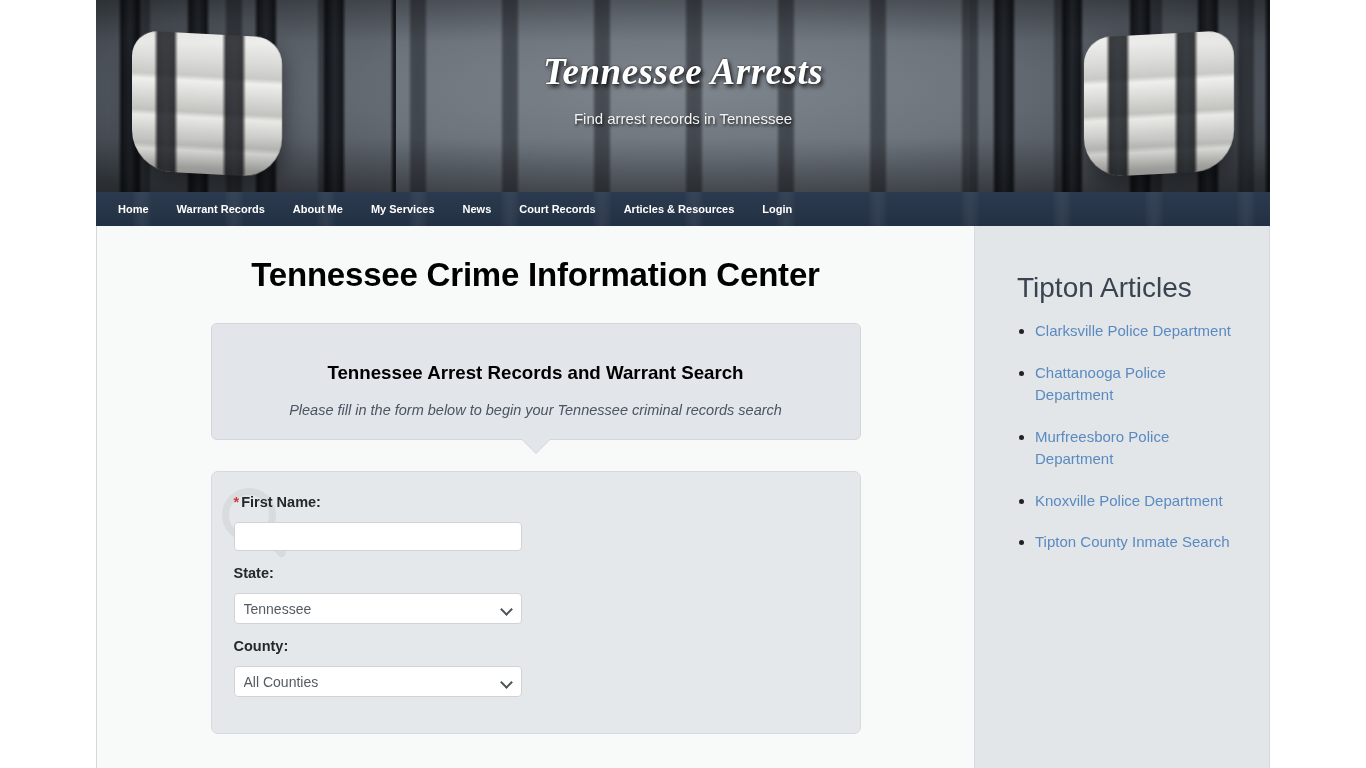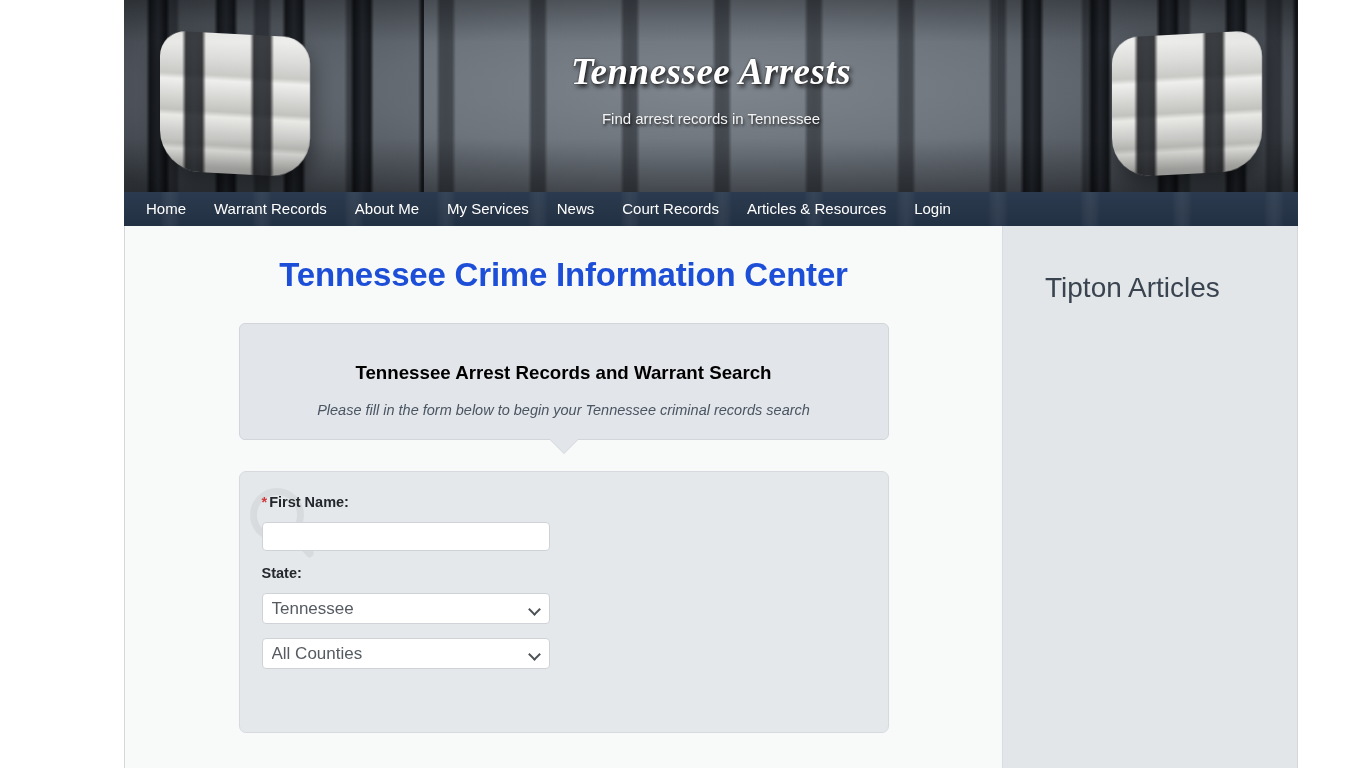--- a/index.html
+++ b/index.html
@@ -10,21 +10,20 @@
     overflow: hidden;
     background: #ffffff;
     font-family: "Liberation Sans", sans-serif;
   }
 
   .page {
     position: relative;
     width: 1249px;
     height: 768px;
     background: #ffffff;
-    margin-left: 28px;
   }
 
   
   .banner {
     position: absolute;
     left: 96px; top: 0;
     width: 1174px; height: 192px;
     overflow: hidden;
     background: #5a6068;
   }
@@ -157,22 +156,22 @@
     margin: 0; padding: 0 0 0 8px;
     display: flex;
     align-items: center;
     height: 34px;
     z-index: 2;
   }
   .nav-list li a {
     display: block;
     padding: 0 14px;
     line-height: 34px;
-    font-size: 15px;
-    font-weight: normal;
+    font-size: 11px;
+    font-weight: bold;
     color: #ffffff;
     text-decoration: none;
     white-space: nowrap;
   }
 
   
   .content {
     position: absolute;
     left: 96px; top: 226px;
     width: 1174px; height: 542px;
@@ -192,21 +191,21 @@
     border-left: 1px solid #d8dbdf;
     padding: 24px 26px 0 42px;
   }
 
   .page-title {
     margin: 0;
     padding: 30px 0 0 0;
     text-align: center;
     font-size: 33px;
     font-weight: bold;
-    color: #1d4ed8;
+    color: #000000;
     letter-spacing: -0.2px;
   }
 
   
   .callout {
     position: relative;
     width: 650px;
     margin: 29px auto 0 auto;
     background: #e2e5e9;
     border: 1px solid #d2d6db;
@@ -288,21 +287,21 @@
     font-family: "Liberation Sans", sans-serif;
     outline: none;
   }
   .selectwrap { position: relative; width: 288px; }
   .selectwrap select {
     width: 288px; height: 31px;
     border: 1px solid #cfd3d8;
     border-radius: 4px;
     background: #ffffff;
     padding: 0 28px 0 9px;
-    font-size: 17px;
+    font-size: 14px;
     color: #555b61;
     font-family: "Liberation Sans", sans-serif;
     -webkit-appearance: none;
     -moz-appearance: none;
     appearance: none;
     outline: none;
   }
   .selectwrap .chev {
     position: absolute;
     right: 11px; top: 12px;
@@ -412,33 +411,41 @@
             <label>State:</label>
             <div class="selectwrap">
               <select>
                 <option>Tennessee</option>
               </select>
               <span class="chev"></span>
             </div>
           </div>
 
           <div class="field">
+            <label>County:</label>
             <div class="selectwrap">
               <select>
                 <option>All Counties</option>
               </select>
               <span class="chev"></span>
             </div>
           </div>
 
         </div>
 
       </form>
 
     </div>
 
     <aside class="side-col">
       <h2 class="side-title">Tipton Articles</h2>
+      <ul class="side-list">
+        <li><a href="#">Clarksville Police Department</a></li>
+        <li><a href="#">Chattanooga Police Department</a></li>
+        <li><a href="#">Murfreesboro Police Department</a></li>
+        <li><a href="#">Knoxville Police Department</a></li>
+        <li><a href="#">Tipton County Inmate Search</a></li>
+      </ul>
     </aside>
 
   </div>
 
 </div>
 
 </body></html>

